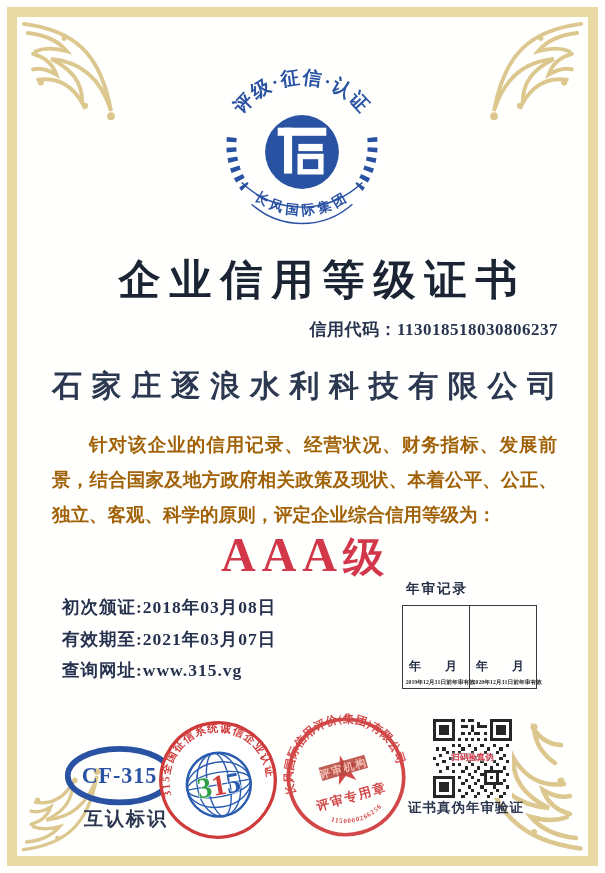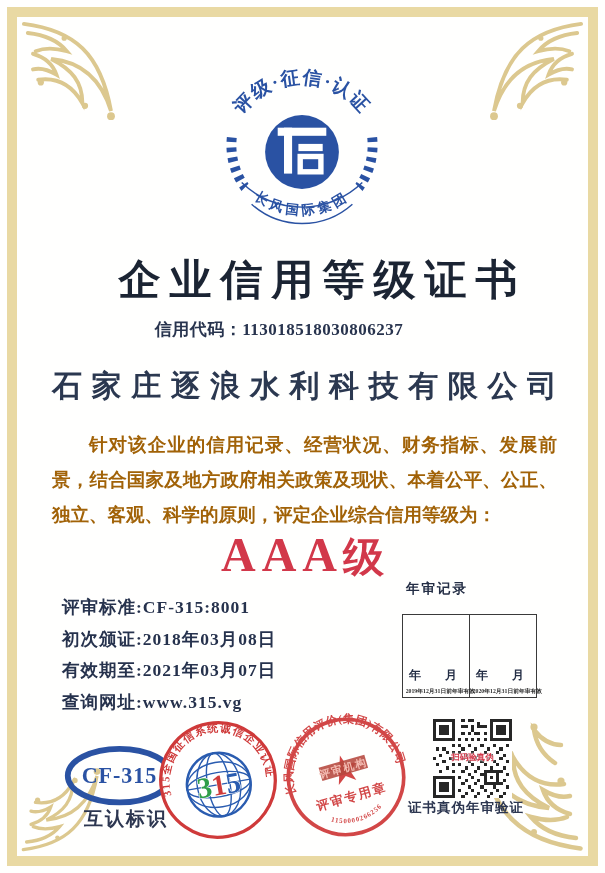--- a/index.html
+++ b/index.html
@@ -12,39 +12,39 @@
   .corner svg{width:100%;height:100%;}
   .c-tl{left:20px;top:20px;}
   .c-tr{right:20px;top:20px;transform:scaleX(-1);}
   .c-bl{left:20px;bottom:20px;transform:scaleY(-1);width:110px;height:110px;}
   .c-br{right:20px;bottom:20px;transform:scale(-1,-1);width:150px;height:150px;}
   
   .emblem{position:absolute;left:212px;top:62px;width:180px;height:178px;}
   
   .title{position:absolute;left:0;top:252px;width:100%;text-align:center;
          font-size:42px;font-weight:900;letter-spacing:9px;color:#1b2433;padding-left:20px;}
-  .credit{position:absolute;left:0;top:318px;width:558px;text-align:center;
+  .credit{position:absolute;left:0;top:318px;width:558px;text-align:right;
           font-size:17px;font-weight:700;color:#28344e;letter-spacing:.5px;}
   .company{position:absolute;left:52px;top:366px;width:505px;text-align:justify;
            font-size:30px;font-weight:700;color:#2b3850;
            font-family:"Liberation Sans","DejaVu Sans",sans-serif;}
   .company:after{content:"";display:inline-block;width:100%;}
   .body-par{position:absolute;left:52px;top:428px;width:505px;font-size:18.5px;
             line-height:35px;font-weight:600;color:#a16207;text-align:justify;
             text-indent:2em;}
   .rating{position:absolute;left:0;top:527px;width:100%;text-align:center;color:#d2384a;}
   .rating .aaa{font-size:48px;font-weight:900;letter-spacing:6px;}
   .rating .grade{font-size:41px;font-weight:800;}
   
   .details{position:absolute;left:62px;top:592px;font-size:17.5px;font-weight:700;
            color:#26324d;line-height:31.5px;letter-spacing:1px;}
   
   .annual{position:absolute;left:402px;top:580px;width:135px;}
   .annual-title{font-size:13.5px;font-weight:700;color:#242e45;letter-spacing:2px;margin-left:4px;}
-  .annual-box{margin-top:16px;display:flex;border:1.3px solid #3a3a3a;height:82px;}
+  .annual-box{margin-top:7px;display:flex;border:1.3px solid #3a3a3a;height:82px;}
   .annual-cell{flex:1;position:relative;border-right:1.3px solid #3a3a3a;}
   .annual-cell:last-child{border-right:none;}
   .ym{position:absolute;bottom:13px;left:0;width:100%;text-align:center;
       font-size:12px;font-weight:700;color:#242e45;letter-spacing:6px;}
   .note{position:absolute;bottom:1px;left:0;width:100%;text-align:center;
         font-size:6.3px;font-weight:700;color:#2a2a2a;white-space:nowrap;transform:scale(.92);}
   
   .seal-cf{position:absolute;left:62px;top:744px;width:115px;height:62px;}
   .cap-cf{position:absolute;left:84px;top:806px;width:90px;text-align:left;
           font-size:19px;font-weight:700;color:#2c3650;letter-spacing:2px;}
@@ -162,21 +162,20 @@
   <div class="title">企业信用等级证书</div>
   <div class="credit">信用代码：113018518030806237</div>
   <div class="company">石家庄逐浪水利科技有限公司</div>
   <div class="body-par">针对该企业的信用记录、经营状况、财务指标、发展前景，结合国家及地方政府相关政策及现状、本着公平、公正、独立、客观、科学的原则，评定企业综合信用等级为：</div>
 
   <div class="rating">
     <span class="aaa">AAA</span><span class="grade">级</span>
   </div>
 
   <div class="details">
-    <div>评审标准:CF-315:8001</div>
     <div>初次颁证:2018年03月08日</div>
     <div>有效期至:2021年03月07日</div>
     <div>查询网址:www.315.vg</div>
   </div>
 
   <div class="annual">
     <div class="annual-title">年审记录</div>
     <div class="annual-box">
       <div class="annual-cell">
         <div class="ym">年　月</div>

